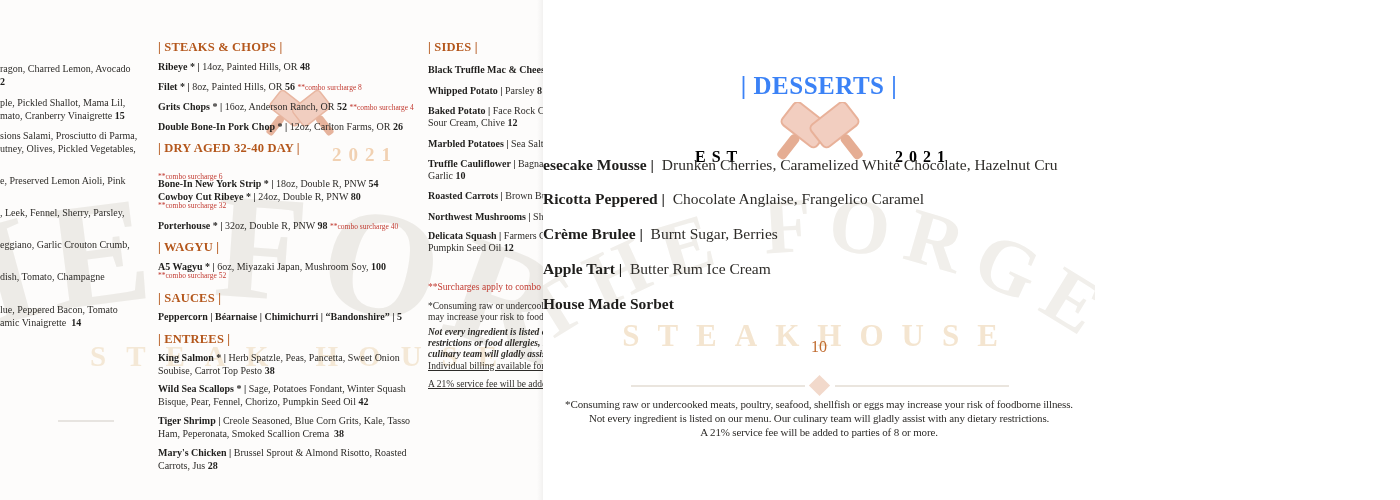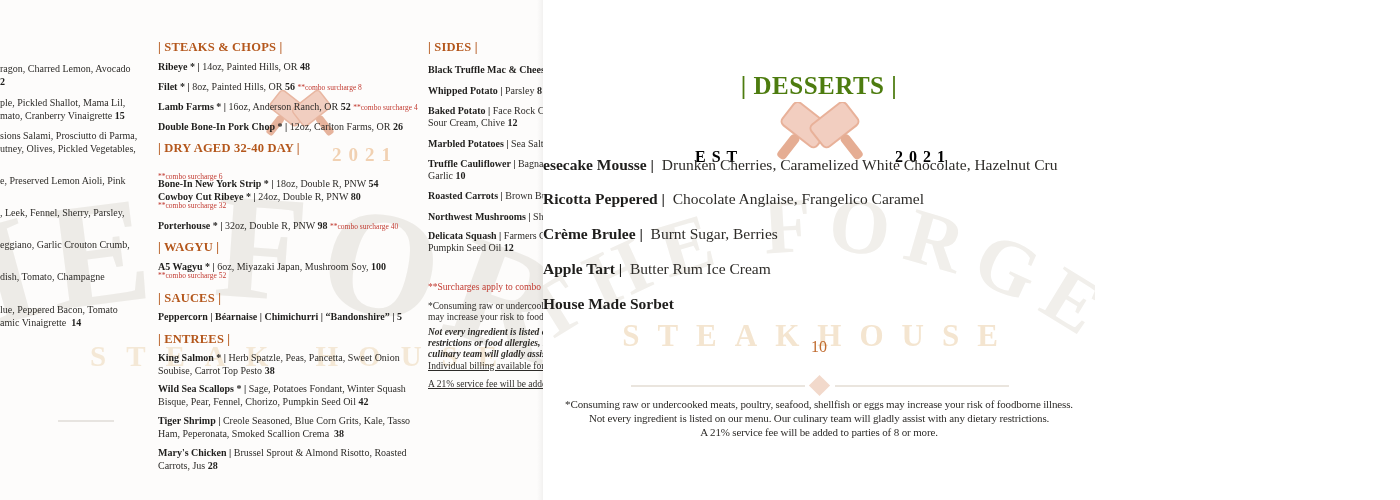--- a/index.html
+++ b/index.html
@@ -15,21 +15,21 @@
   .b{font-weight:bold;color:#1f1e1c;}
   .h{position:absolute;white-space:nowrap;font-weight:bold;font-size:12.5px;
      color:#b4571c;letter-spacing:.2px;}
   .sur{color:#c23b31;font-size:7.5px;}
   .red{color:#c23b31;}
   .n95{font-size:9.5px;}
   .bi{font-weight:bold;font-style:italic;}
   .ul{text-decoration:underline;}
   
   .ds-title{position:absolute;width:100%;text-align:center;white-space:nowrap;
-            font-weight:bold;font-size:25px;color:#4d7c0f;letter-spacing:.5px;}
+            font-weight:bold;font-size:25px;color:#3b82f6;letter-spacing:.5px;}
   .ds-line{position:absolute;width:100%;white-space:nowrap;
            font-size:15.5px;line-height:1.2;}
   .ds-price{position:absolute;width:100%;text-align:center;font-size:16px;color:#c06b2f;}
   .ft{position:absolute;width:100%;text-align:center;white-space:nowrap;
       font-size:11px;letter-spacing:-.15px;}
   
   .wm{position:absolute;pointer-events:none;}
   .wm-sub-left{font-size:29px;letter-spacing:20px;color:#f4e8d6;font-weight:bold;white-space:nowrap;}
   .wm-sub-right{width:100%;text-align:center;font-size:31px;letter-spacing:18px;
                 color:#f4e5d0;font-weight:bold;white-space:nowrap;}
@@ -75,21 +75,21 @@
     <div class="ln" style="left:0;top:175px"><span>e, Preserved Lemon Aioli, Pink</span></div>
     <div class="ln" style="left:0;top:207px"><span>, Leek, Fennel, Sherry, Parsley,</span></div>
     <div class="ln" style="left:0;top:239px"><span>eggiano, Garlic Crouton Crumb,</span></div>
     <div class="ln" style="left:0;top:271px"><span>dish, Tomato, Champagne</span></div>
     <div class="ln" style="left:0;top:304px"><span>lue, Peppered Bacon, Tomato</span></div>
     <div class="ln" style="left:0;top:317px"><span>amic Vinaigrette</span>&nbsp; <span class="b">14</span></div>
 
     <div class="h" style="left:158px;top:40px">| STEAKS &amp; CHOPS |</div>
     <div class="ln" style="left:158px;top:61px"><span class="b">Ribeye * |</span> <span>14oz, Painted Hills, OR</span> <span class="b">48</span></div>
     <div class="ln" style="left:158px;top:81px"><span class="b">Filet * |</span> <span>8oz, Painted Hills, OR</span> <span class="b">56</span> <span class="sur">**combo surcharge 8</span></div>
-    <div class="ln" style="left:158px;top:101px"><span class="b">Lamb Farms * |</span> <span>16oz, Anderson Ranch, OR</span> <span class="b">52</span> <span class="sur">**combo surcharge 4</span></div>
+    <div class="ln" style="left:158px;top:101px"><span class="b">Grits Chops * |</span> <span>16oz, Anderson Ranch, OR</span> <span class="b">52</span> <span class="sur">**combo surcharge 4</span></div>
     <div class="ln" style="left:158px;top:121px"><span class="b">Double Bone-In Pork Chop * |</span> <span>12oz, Carlton Farms, OR</span> <span class="b">26</span></div>
 
     <div class="h" style="left:158px;top:141px">| DRY AGED 32-40 DAY |</div>
     <div class="ln" style="left:158px;top:178px"><span class="b">Bone-In New York Strip * |</span> <span>18oz, Double R, PNW</span> <span class="b">54</span></div>
     <div class="ln sur" style="left:158px;top:173px">**combo surcharge 6</div>
     <div class="ln" style="left:158px;top:191px"><span class="b">Cowboy Cut Ribeye * |</span> <span>24oz, Double R, PNW</span> <span class="b">80</span></div>
     <div class="ln sur" style="left:158px;top:202px">**combo surcharge 32</div>
     <div class="ln" style="left:158px;top:220px"><span class="b">Porterhouse * |</span> <span>32oz, Double R, PNW</span> <span class="b">98</span> <span class="sur">**combo surcharge 40</span></div>
 
     <div class="h" style="left:158px;top:240px">| WAGYU |</div>

